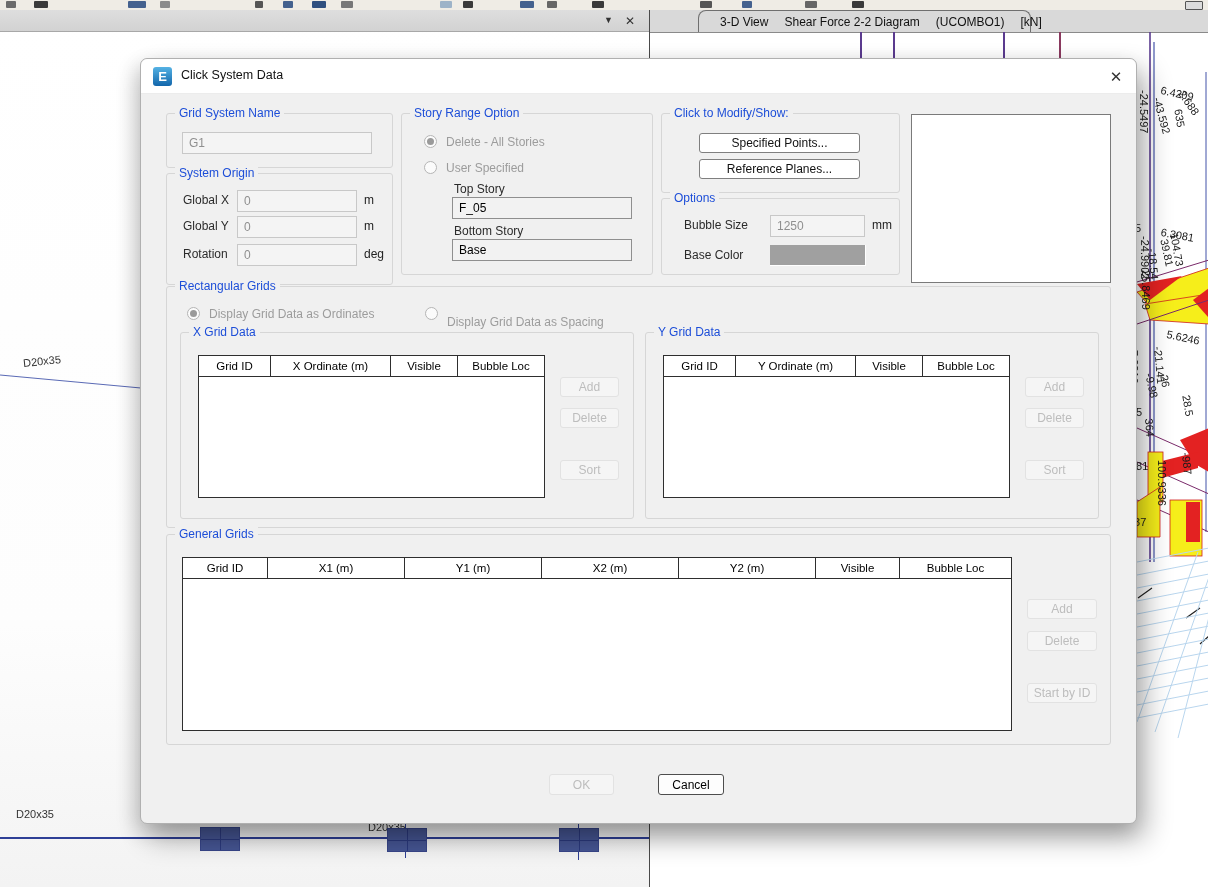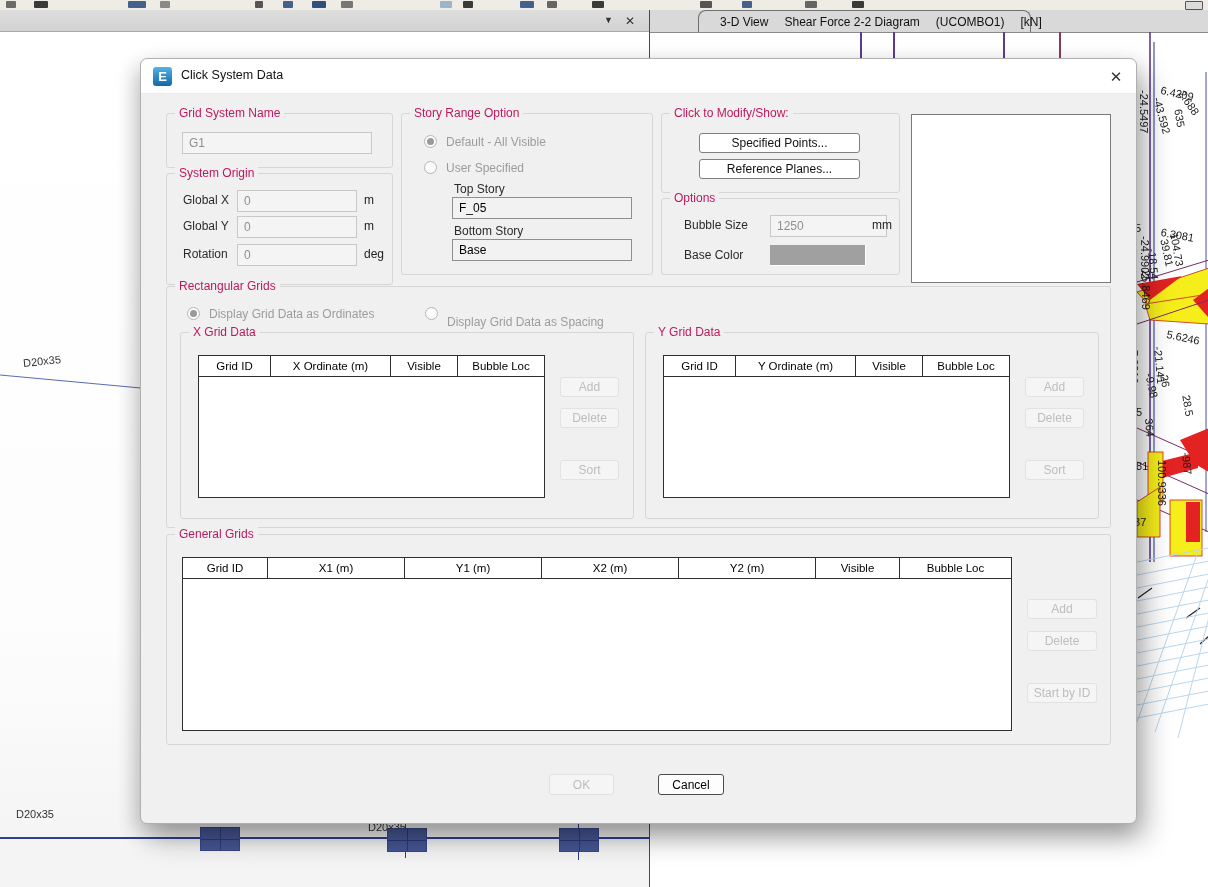--- a/index.html
+++ b/index.html
@@ -29,21 +29,21 @@
   .ml{position:absolute;font-size:11px;color:#1a1a1a;white-space:nowrap;transform-origin:left top}
 
   
   .dialog{left:140px;top:58px;width:995px;height:764px;background:#f0f0f0;border:1px solid #b0b0b0;border-radius:7px;box-shadow:8px 14px 28px rgba(0,0,0,.32), -6px 8px 20px rgba(0,0,0,.14)}
   .dlg-header{position:absolute;left:0;top:0;right:0;height:34px;background:#fff;border-radius:7px 7px 0 0;border-bottom:1px solid #ececec}
   .e-logo{position:absolute;left:12px;top:8px;width:19px;height:19px;border-radius:3px;background:linear-gradient(#55b2e4,#1266ab);color:#fff;font-weight:bold;font-size:13px;display:flex;align-items:center;justify-content:center}
   .dlg-title{position:absolute;left:40px;top:9px;font-size:12.5px;color:#111}
   .dlg-close{position:absolute;right:9px;top:7px;width:22px;height:22px;display:flex;align-items:center;justify-content:center;font-size:15px;color:#333}
 
   .group{position:absolute;border:1px solid #d6d6d6;border-radius:3px}
-  .legend{position:absolute;top:-8px;left:8px;background:#f0f0f0;padding:0 4px;color:#be185d;font-size:12px;white-space:nowrap}
+  .legend{position:absolute;top:-8px;left:8px;background:#f0f0f0;padding:0 4px;color:#1d4ed8;font-size:12px;white-space:nowrap}
 
   .flabel{position:absolute;color:#2b2b2b;font-size:12px;white-space:nowrap}
   .dislabel{position:absolute;color:#9c9c9c;font-size:12px;white-space:nowrap}
   .input-dis{position:absolute;background:#f4f4f4;border:1px solid #c8c8c8;color:#8f8f8f;font-size:12px;line-height:20px;padding-left:6px;box-sizing:border-box;height:22px}
   .combo-dis{position:absolute;background:#f2f2f2;border:1px solid #8f8f8f;color:#000;font-size:12px;line-height:20px;padding-left:6px;box-sizing:border-box;height:22px}
   .unit{position:absolute;color:#222;font-size:12px}
 
   .radio{position:absolute;width:13px;height:13px;border-radius:50%;border:1px solid #b5b5b5;background:#fbfbfb;box-sizing:border-box}
   .radio.checked::after{content:"";position:absolute;left:2px;top:2px;width:7px;height:7px;border-radius:50%;background:#9a9a9a}
 
@@ -213,39 +213,39 @@
     <div class="input-dis" style="left:70px;top:42px;width:120px">0</div>
     <span class="unit" style="left:197px;top:45px">m</span>
     <span class="flabel" style="left:16px;top:73px">Rotation</span>
     <div class="input-dis" style="left:70px;top:70px;width:120px">0</div>
     <span class="unit" style="left:197px;top:73px">deg</span>
   </div>
 
   <div class="group" style="left:260px;top:54px;width:250px;height:160px">
     <span class="legend">Story Range Option</span>
     <span class="radio checked" style="left:22px;top:21px"></span>
-    <span class="dislabel" style="left:44px;top:21px">Default - All Visible</span>
+    <span class="dislabel" style="left:44px;top:21px">Delete - All Stories</span>
     <span class="radio" style="left:22px;top:47px"></span>
     <span class="dislabel" style="left:44px;top:47px">User Specified</span>
     <span class="flabel" style="left:52px;top:68px">Top Story</span>
     <div class="combo-dis" style="left:50px;top:83px;width:180px">F_05</div>
     <span class="flabel" style="left:52px;top:110px">Bottom Story</span>
     <div class="combo-dis" style="left:50px;top:125px;width:180px">Base</div>
   </div>
 
   <div class="group" style="left:520px;top:54px;width:237px;height:78px">
     <span class="legend">Click to Modify/Show:</span>
     <div class="btn btn-en" style="left:37px;top:19px;width:161px;height:20px">Specified Points...</div>
     <div class="btn btn-en" style="left:37px;top:45px;width:161px;height:20px">Reference Planes...</div>
   </div>
 
   <div class="group" style="left:520px;top:139px;width:237px;height:75px">
     <span class="legend">Options</span>
     <span class="flabel" style="left:22px;top:19px">Bubble Size</span>
-    <div class="input-dis" style="left:108px;top:16px;width:117px">1250</div>
+    <div class="input-dis" style="left:108px;top:16px;width:95px">1250</div>
     <span class="unit" style="left:210px;top:19px">mm</span>
     <span class="flabel" style="left:22px;top:49px">Base Color</span>
     <div class="swatch" style="left: 108px; top: 46px; width: 95px; height: 20px; background-color: rgb(160, 160, 160);"></div>
   </div>
 
   <div class="preview" style="left:770px;top:55px;width:198px;height:167px"></div>
 
   <div class="group" style="left:25px;top:227px;width:943px;height:240px">
     <span class="legend">Rectangular Grids</span>
     <span class="radio checked" style="left:20px;top:20px"></span>

